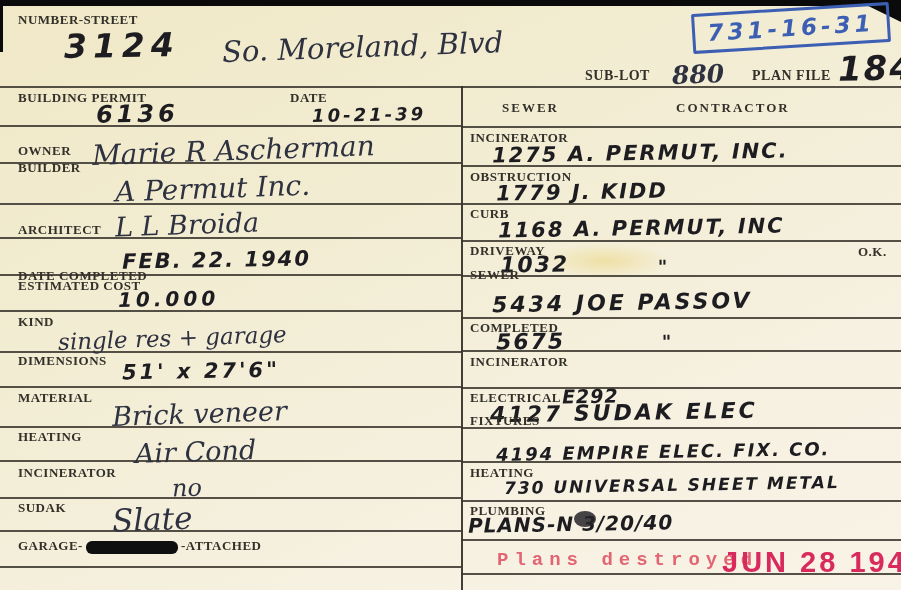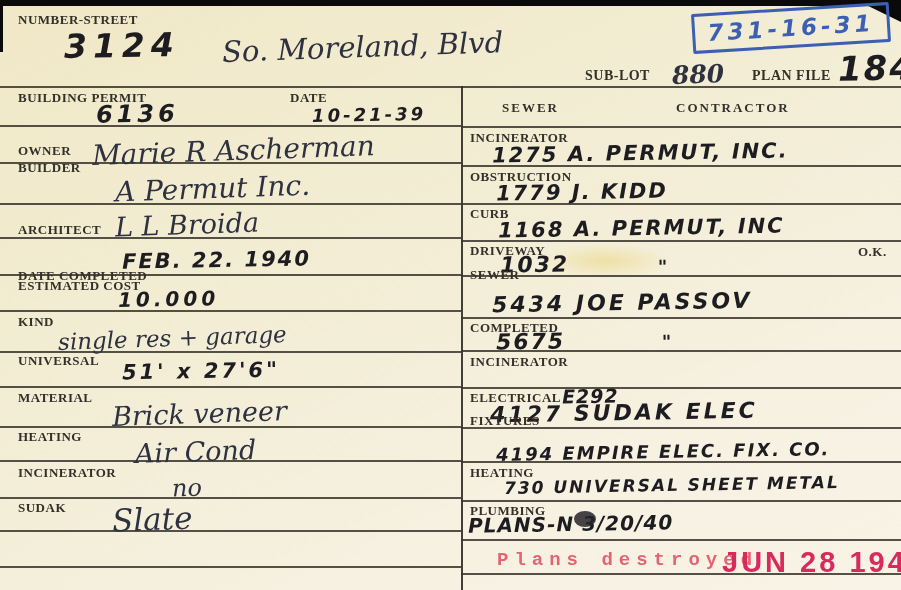--- a/index.html
+++ b/index.html
@@ -105,35 +105,38 @@
 
   <div class="abs lbl" style="left:18px;top:241px;margin-top:27px;">DATE COMPLETED</div>
   <div class="abs hand-p" style="left:122px;top:248px;font-size:21px;letter-spacing:2px;">FEB. 22. 1940</div>
 
   <div class="abs lbl" style="left:18px;top:278px;">ESTIMATED COST</div>
   <div class="abs hand-p" style="left:118px;top:287px;font-size:20px;letter-spacing:4px;">10.000</div>
 
   <div class="abs lbl" style="left:18px;top:314px;">KIND</div>
   <div class="abs hand-c" style="left:58px;top:325px;font-size:23px;">single res + garage</div>
 
-  <div class="abs lbl" style="left:18px;top:353px;">UNIVERSAL</div>
+  <div class="abs lbl" style="left:18px;top:353px;">DIMENSIONS</div>
   <div class="abs hand-p" style="left:122px;top:359px;font-size:21px;letter-spacing:3px;">51'  x  27'6"</div>
 
   <div class="abs lbl" style="left:18px;top:390px;">MATERIAL</div>
   <div class="abs hand-c" style="left:112px;top:398px;font-size:27px;">Brick veneer</div>
 
   <div class="abs lbl" style="left:18px;top:429px;">HEATING</div>
   <div class="abs hand-c" style="left:135px;top:436px;font-size:27px;">Air Cond</div>
 
   <div class="abs lbl" style="left:18px;top:465px;">INCINERATOR</div>
   <div class="abs hand-c" style="left:172px;top:474px;font-size:24px;">no</div>
 
   <div class="abs lbl" style="left:18px;top:500px;">SUDAK</div>
   <div class="abs hand-c" style="left:112px;top:501px;font-size:31px;">Slate</div>
 
+  <div class="abs lbl" style="left:18px;top:538px;">
+    <span>GARAGE-</span><span class="redaction"></span><span>-ATTACHED</span>
+  </div>
 
   <div class="abs lbl" style="left:502px;top:100px;letter-spacing:2px;">SEWER</div>
   <div class="abs lbl" style="left:676px;top:100px;letter-spacing:2px;">CONTRACTOR</div>
 
   <div class="abs lbl" style="left:470px;top:130px;">INCINERATOR</div>
   <div class="abs hand-p" style="left:492px;top:141px;font-size:21px;letter-spacing:2px;">1275  A. PERMUT, INC.</div>
 
   <div class="abs lbl" style="left:470px;top:169px;">OBSTRUCTION</div>
   <div class="abs hand-p" style="left:496px;top:180px;font-size:21px;letter-spacing:2px;">1779 J. KIDD</div>
 

